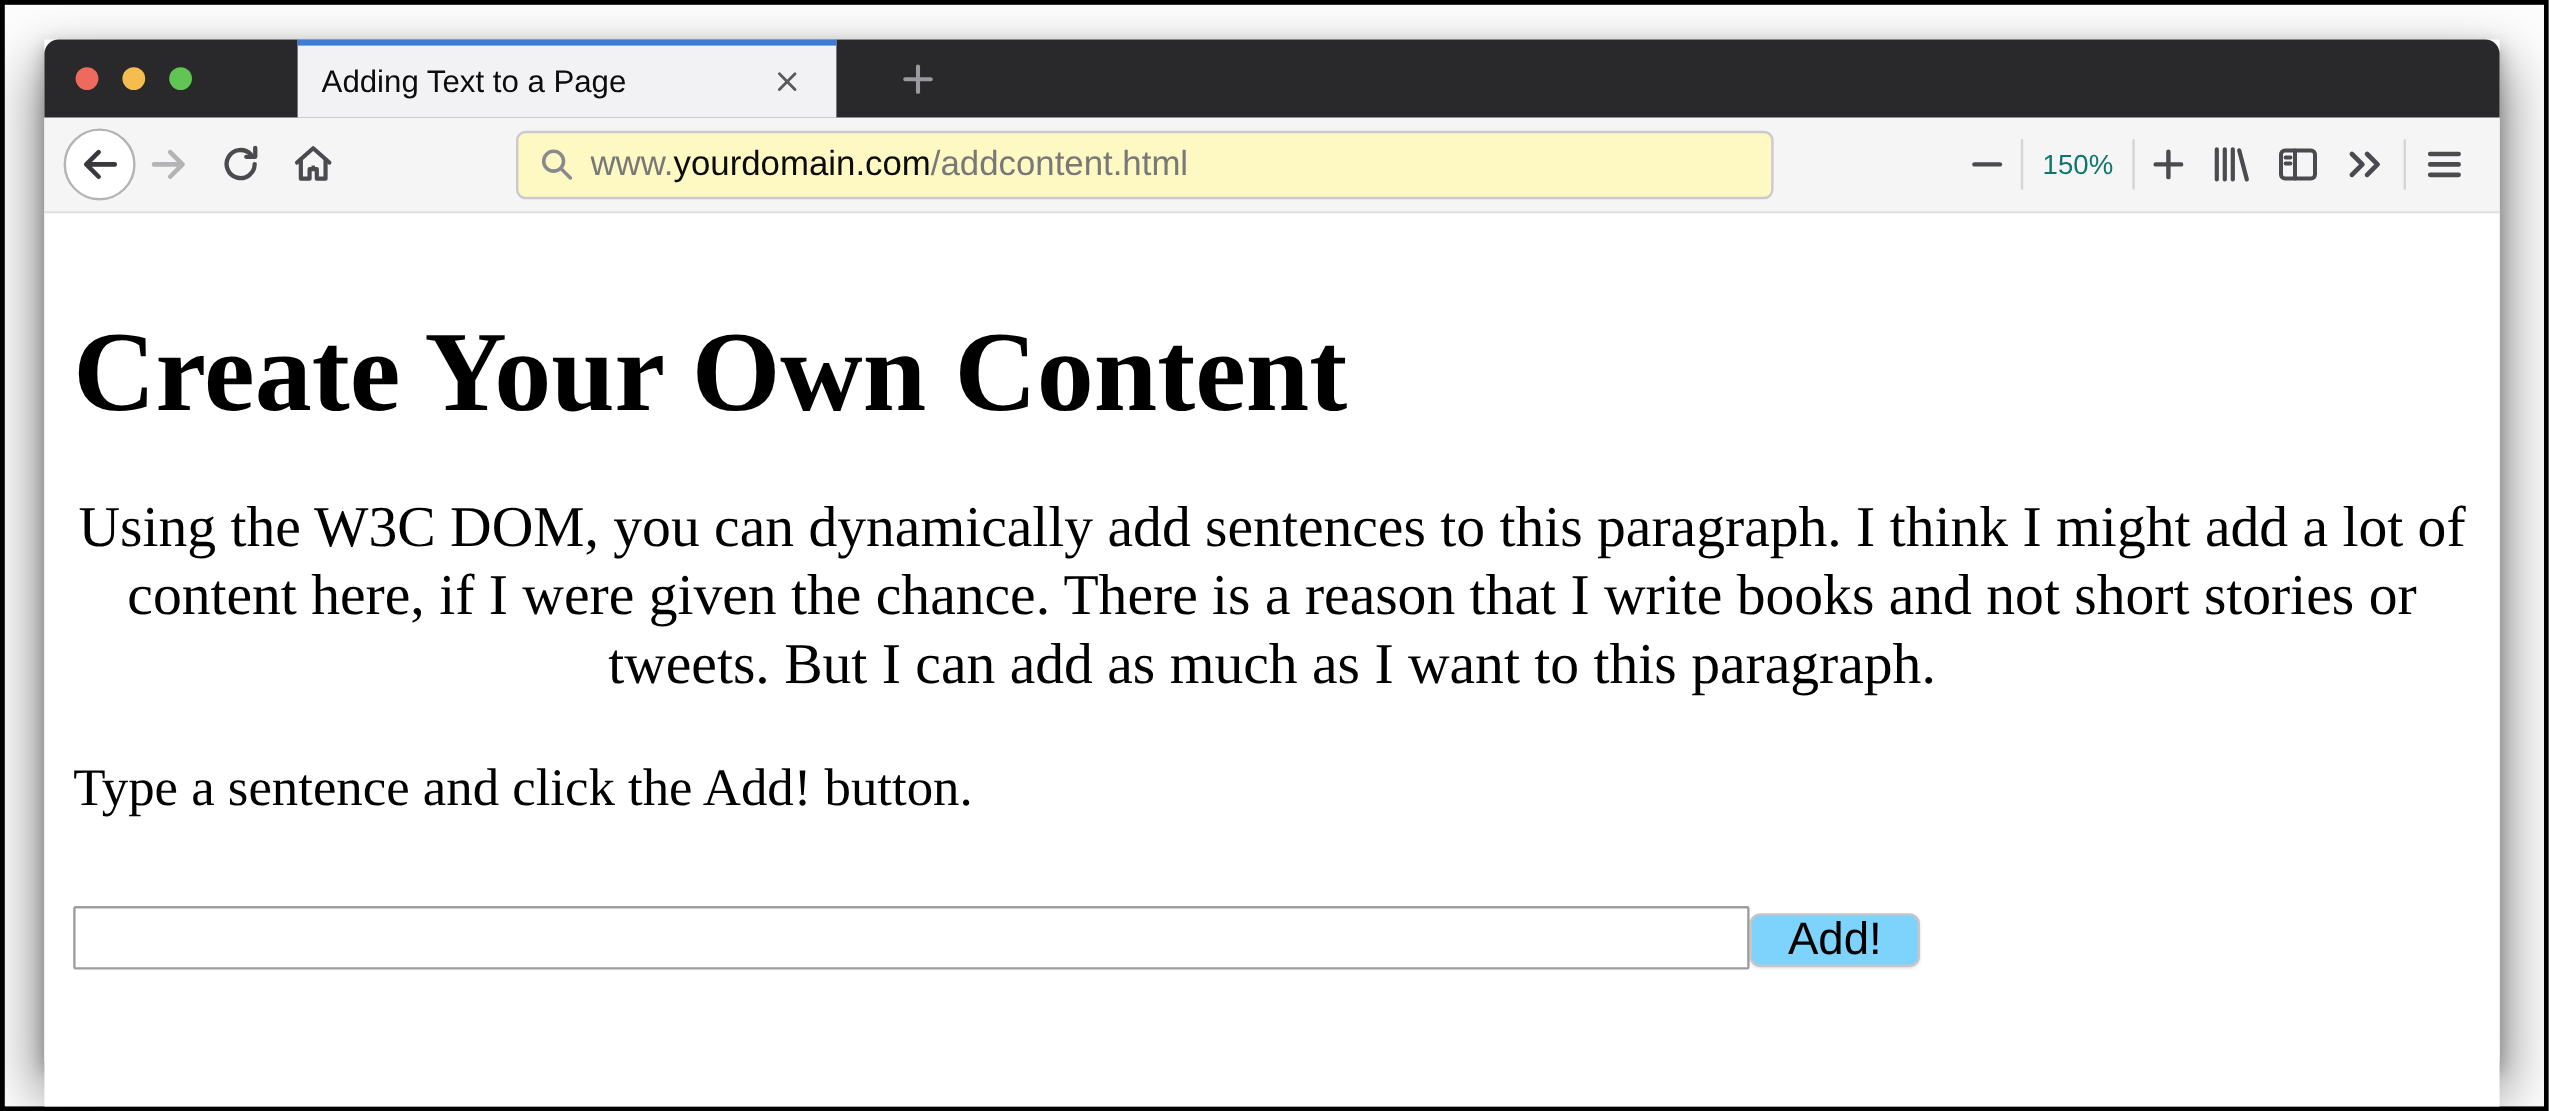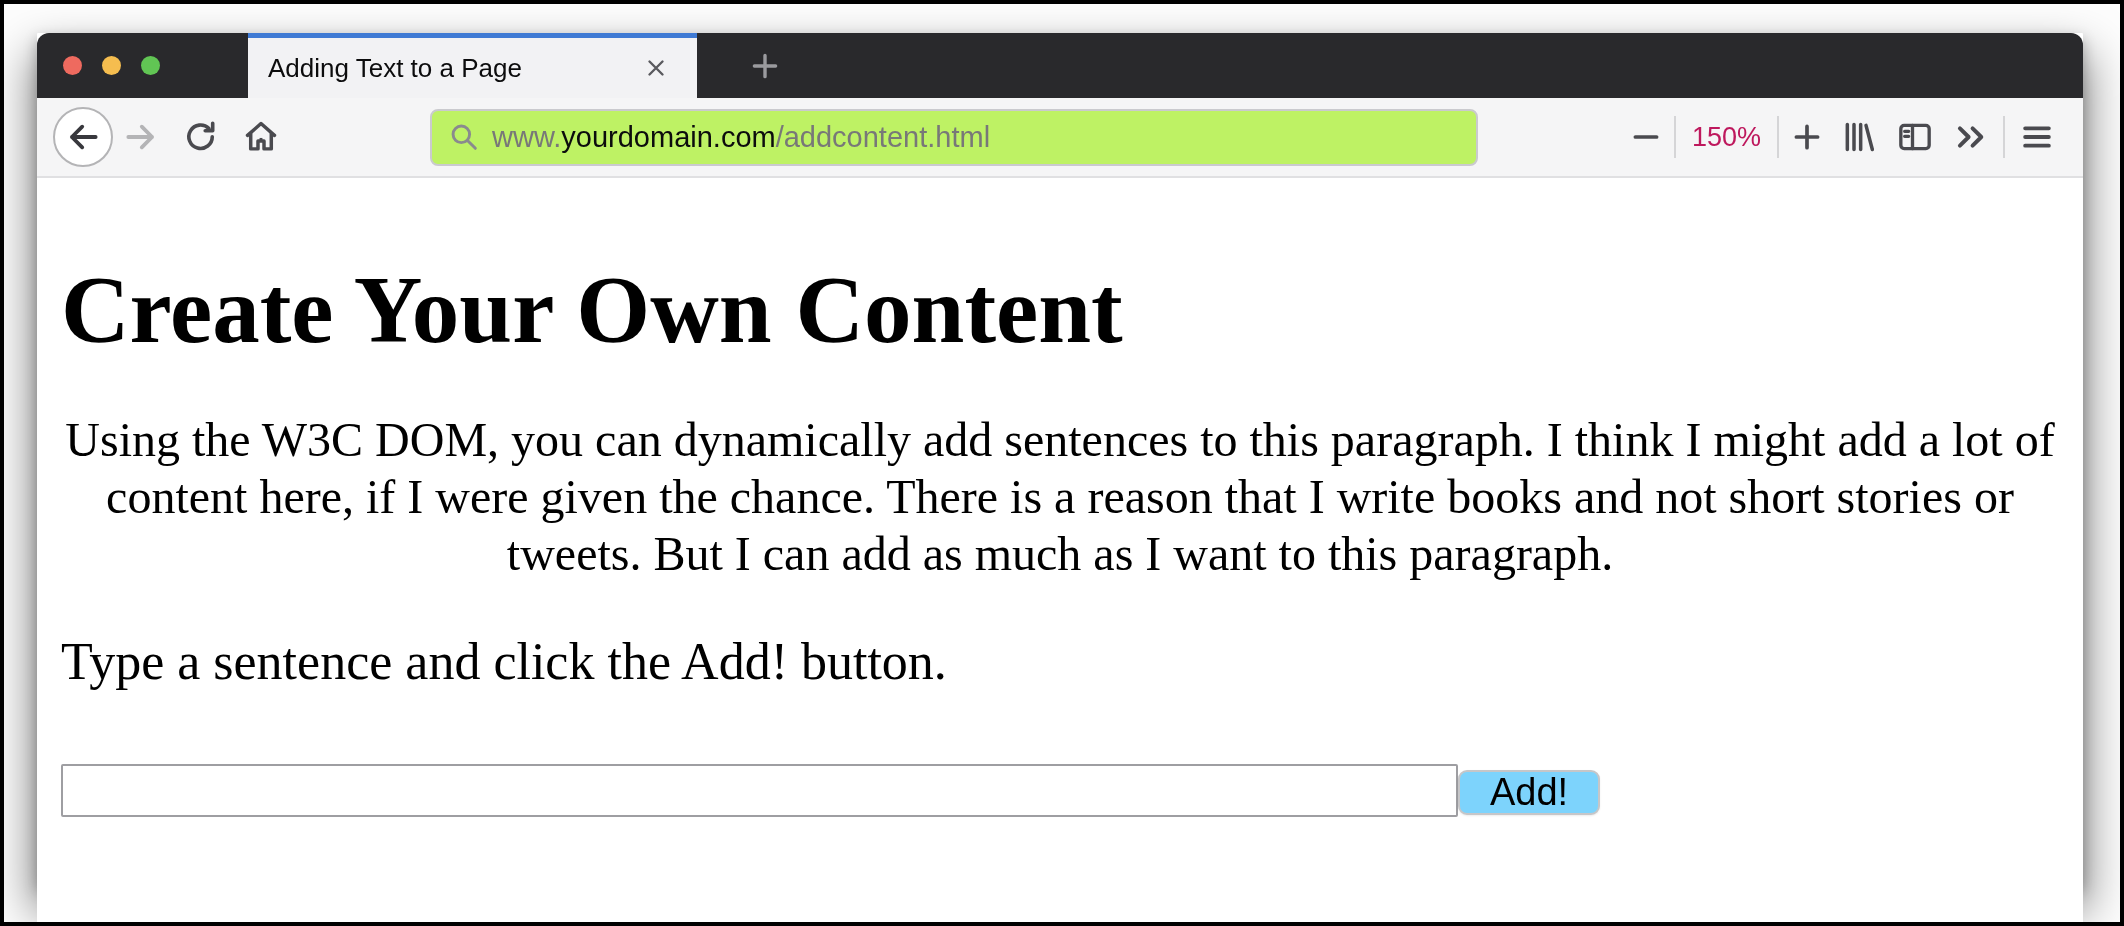--- a/index.html
+++ b/index.html
@@ -58,44 +58,44 @@
   .back-btn {
     width:60px; height:60px; border-radius:50%;
     border:2px solid #b4b4b6; background:#fff; color:#38383d;
   }
   .fwd-btn { margin-left:8px; color:#b4b4b6; }
   .reload-btn { margin-left:20px; }
   .home-btn { margin-left:20px; }
 
   .url-bar {
     margin-left:149px; width:1048px; height:57px;
-    background:#bef264; border:2px solid #cacace; border-radius:8px;
+    background:#fef9c3; border:2px solid #cacace; border-radius:8px;
     display:flex; align-items:center; padding:0 16px; gap:12px;
   }
   .url-text { font-size:29px; white-space:nowrap; overflow:hidden; }
   .url-muted { color:#787878; }
   .url-domain { color:#0c0c0d; }
 
   .nav-right { margin-left:auto; margin-right:22px; display:flex; align-items:center; gap:8px; }
   .vsep { width:2px; height:42px; background:#d5d5d7; flex:0 0 auto; }
   .zoom-level {
-    font-size:27px; color:#be185d; background:none; border:none;
+    font-size:23px; color:#0f766e; background:none; border:none;
     padding:0 8px; cursor:pointer; flex:0 0 auto;
   }
   .wide { width:48px; }
 
   
   .content {
     height:828px; background:#fff; border-radius:0 0 12px 12px;
     padding:16px 24px; overflow:hidden;
     font-family:"Liberation Serif", serif; color:#000;
   }
   .page-heading { font-size:95px; font-weight:bold; margin-top:62px; line-height:1.15; }
   .page-para  { font-size:48px; line-height:1.19; margin-top:46px;text-align:center; }
-  .page-instr { font-size:52px; line-height:1.19; margin-top:48px; }
+  .page-instr { font-size:44px; line-height:1.19; margin-top:48px; }
 
   .add-row { margin-top:72px; display:flex; align-items:flex-end; }
   .sentence-input {
     width:1397px; height:53px; border:2px solid #9e9ea2; border-radius:2px;
     font-size:38px; padding:0 12px; background:#fff;
     font-family:"Liberation Sans", sans-serif;
   }
   .add-btn {
     margin-bottom:2px; width:142px; height:45px;
     background:#7dd3fc; border:2px solid #c6c6c8; border-radius:9px;

